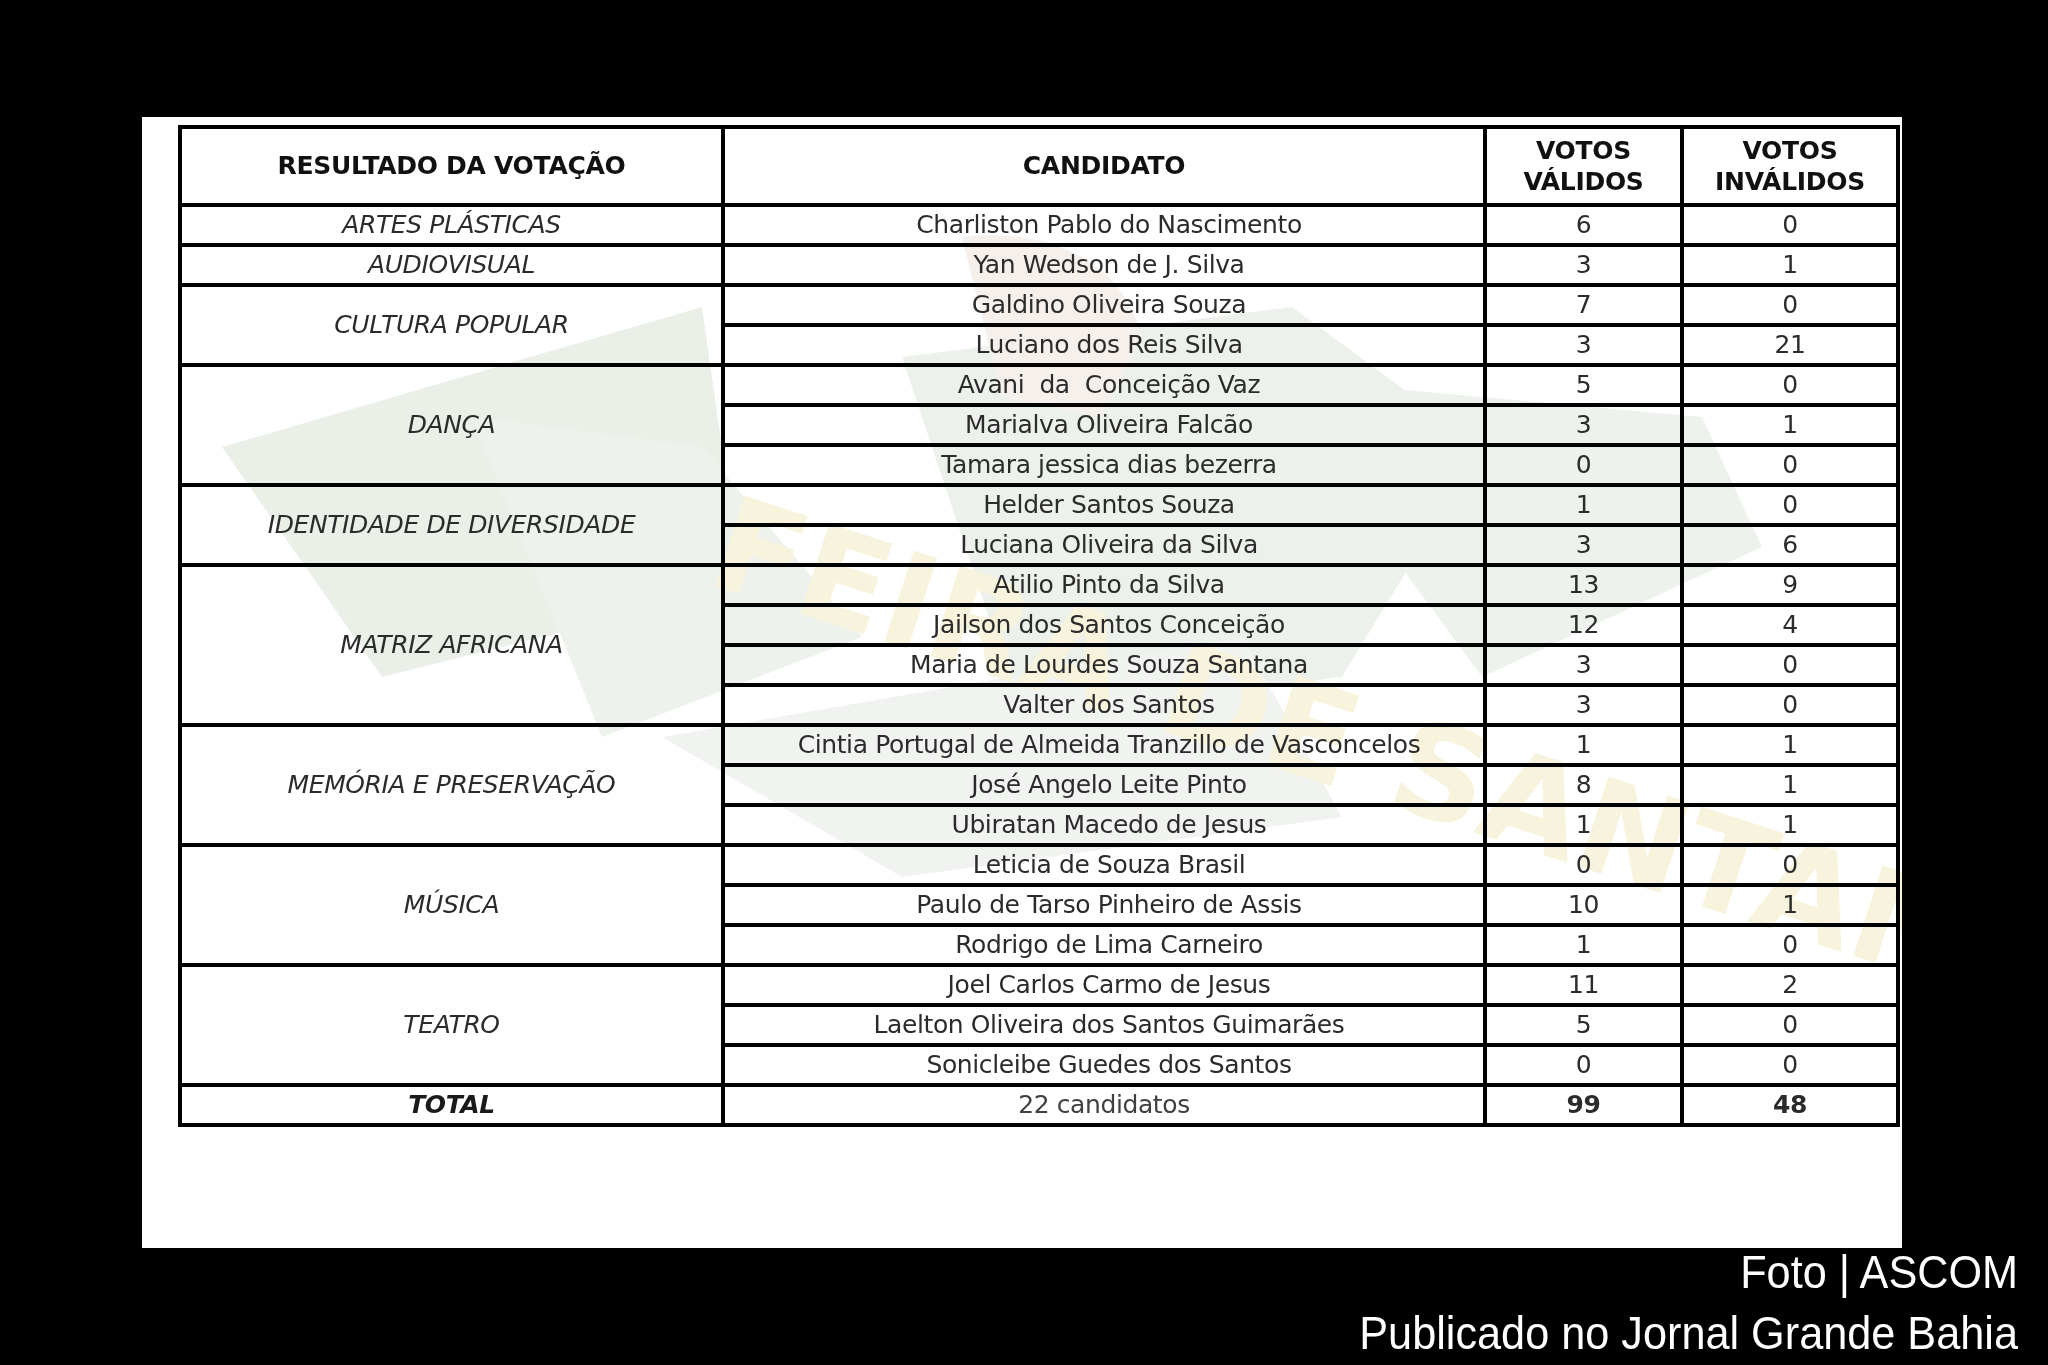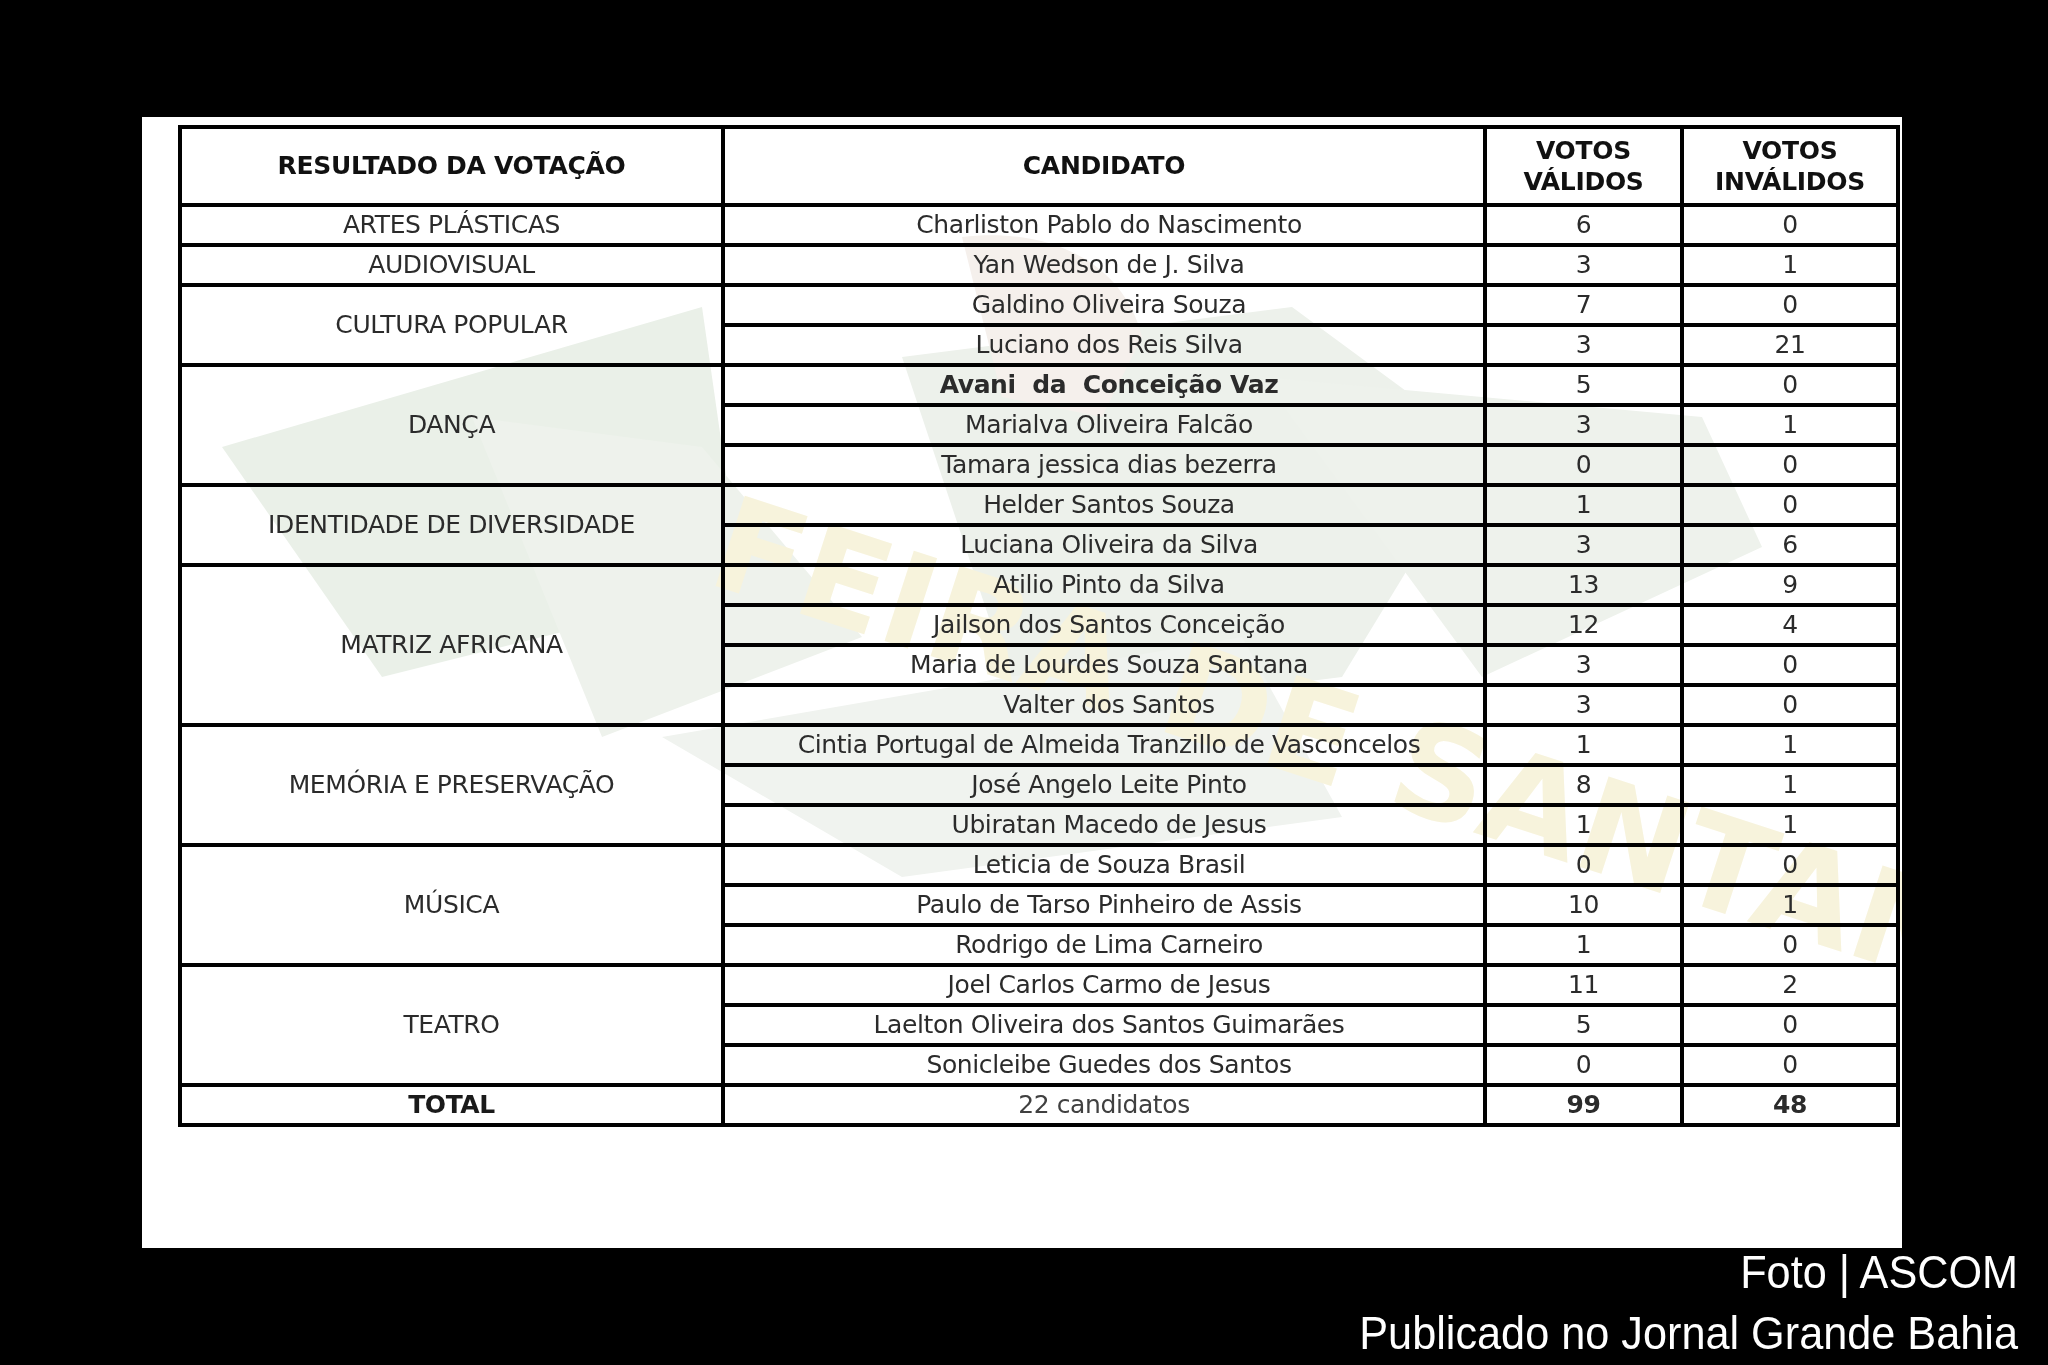--- a/index.html
+++ b/index.html
@@ -59,20 +59,21 @@
     }
     table.results tbody td {
       height: 36px;
       font-size: 25px;
       line-height: 36px;
       letter-spacing: -0.4px;
     }
     td.cat {
       text-align: center;
       color: #2b2b2b;
+      font-style: italic;
     }
     td.name {
       text-align: center;
       padding-left: 10px !important;
       white-space: nowrap;
       overflow: hidden;
     }
     td.num {
       text-align: center;
     }
@@ -154,21 +155,21 @@
         <td class="num">0</td>
       </tr>
       <tr>
         <td class="name">Luciano dos Reis Silva</td>
         <td class="num">3</td>
         <td class="num">21</td>
       </tr>
 
       <tr>
         <td class="cat" rowspan="3">DANÇA</td>
-        <td class="name" style="white-space:pre;font-weight:bold;">Avani  da  Conceição Vaz</td>
+        <td class="name" style="white-space:pre;">Avani  da  Conceição Vaz</td>
         <td class="num">5</td>
         <td class="num">0</td>
       </tr>
       <tr>
         <td class="name">Marialva Oliveira Falcão</td>
         <td class="num">3</td>
         <td class="num">1</td>
       </tr>
       <tr>
         <td class="name">Tamara jessica dias bezerra</td>

